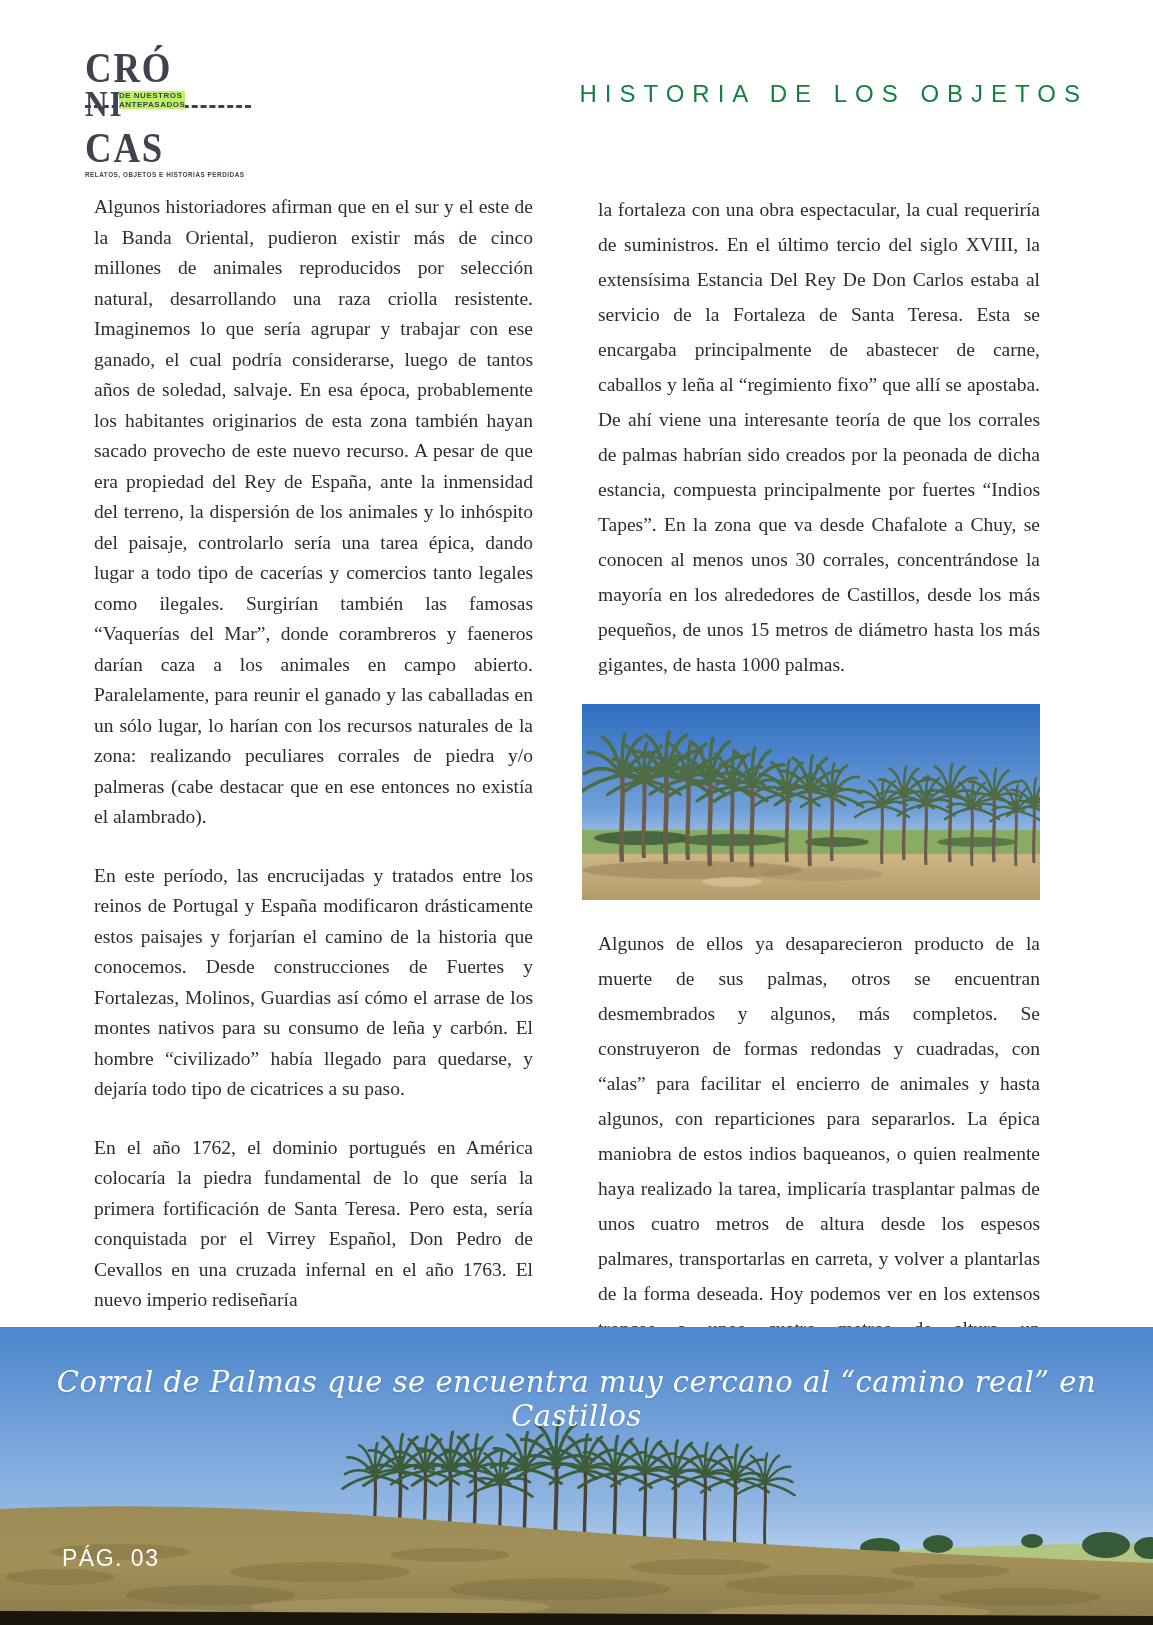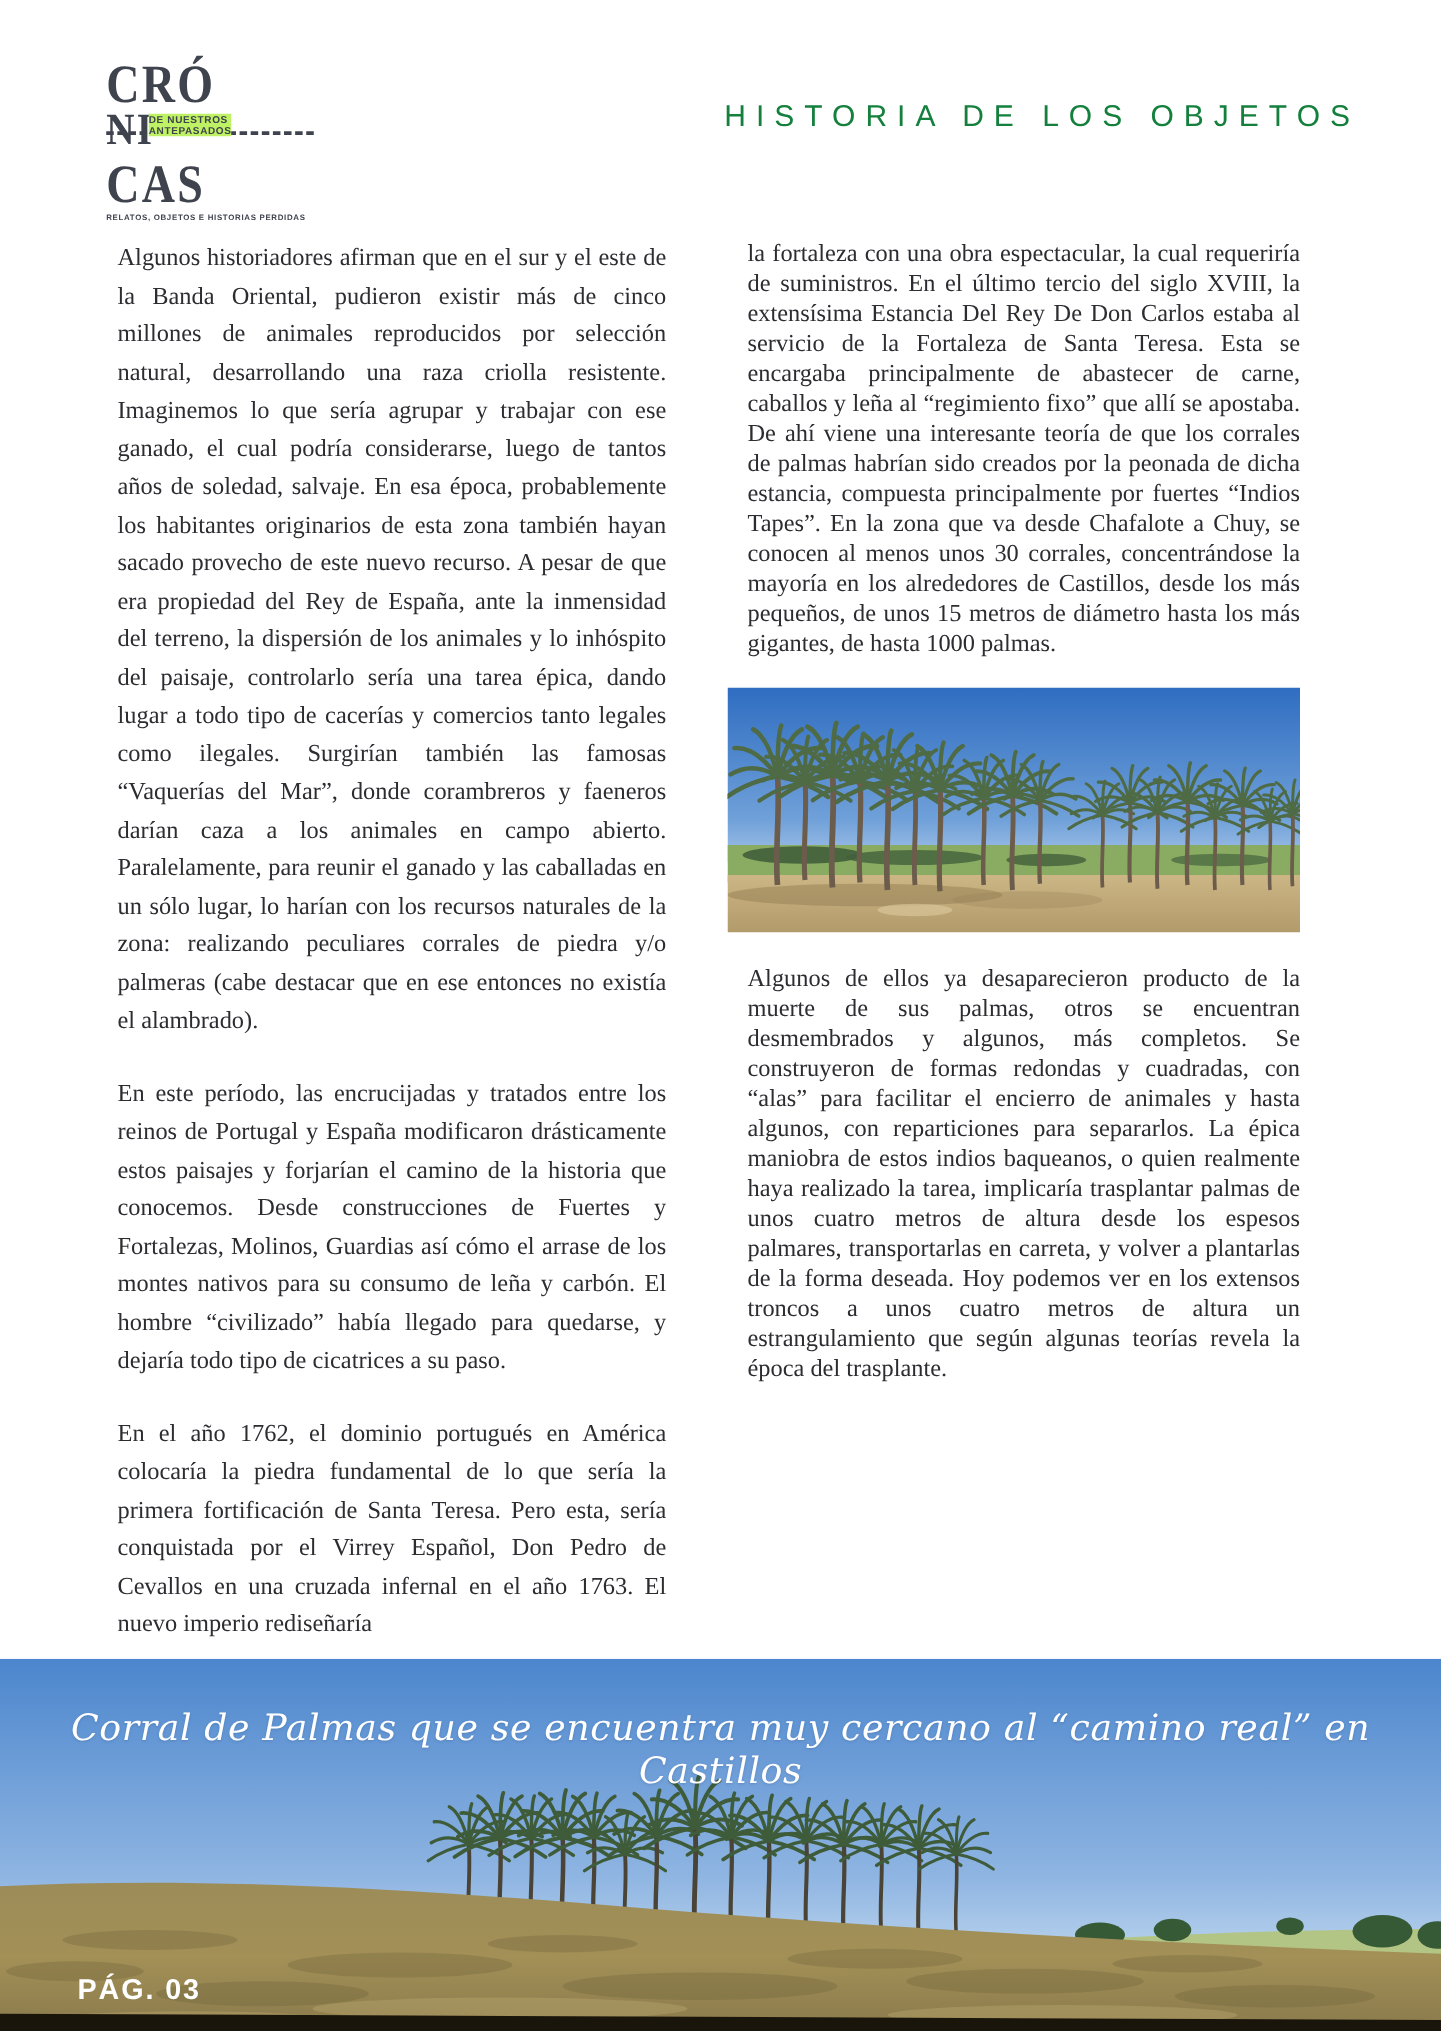--- a/index.html
+++ b/index.html
@@ -25,39 +25,39 @@
 
   .section-title{
     position:absolute;top:80px;right:113px;
     font-family:"Liberation Sans",sans-serif;font-weight:normal;
     font-size:24px;letter-spacing:8px;color:#15803d;
   }
 
   
   .col{position:absolute;top:192px;text-align:justify;}
   .col-left{left:78px;width:455px;font-size:19.5px;line-height:30.5px;}
-  .col-right{left:582px;width:458px;font-size:19.5px;line-height:24px;}
+  .col-right{left:582px;width:458px;font-size:19.5px;line-height:35px;}
   .para{margin:0 0 28px 16px;}
   .col-right .para{margin-bottom:22px;}
 
   .inline-photo{display:block;width:458px;height:196px;margin:2px 0 26px 0;}
 
   
   .footer-photo{position:absolute;left:0;top:1327px;width:1153px;height:298px;border-radius:29px;}
   .footer-photo svg{display:block;width:1153px;height:298px;}
   .footer-caption{
     position:absolute;left:0;top:38px;width:100%;text-align:center;
     font-family:"DejaVu Serif","Liberation Serif",serif;font-style:italic;
     font-size:29px;color:#ffffff;letter-spacing:.5px;
     text-shadow:0 1px 2px rgba(40,70,120,.25);
   }
   .page-label{
     position:absolute;left:62px;top:218px;
-    font-family:"Liberation Sans",sans-serif;font-weight:bold;
-    font-size:23px;letter-spacing:1.5px;color:#ffffff;margin-top:33px;
+    font-family:"Liberation Sans",sans-serif;font-weight:normal;
+    font-size:23px;letter-spacing:1.5px;color:#ffffff;
   }
 </style>
 </head>
 <body>
 
 <div class="page">
 
   <header>
     <div class="logo">
       <div class="logo-big">CRÓ</div>

